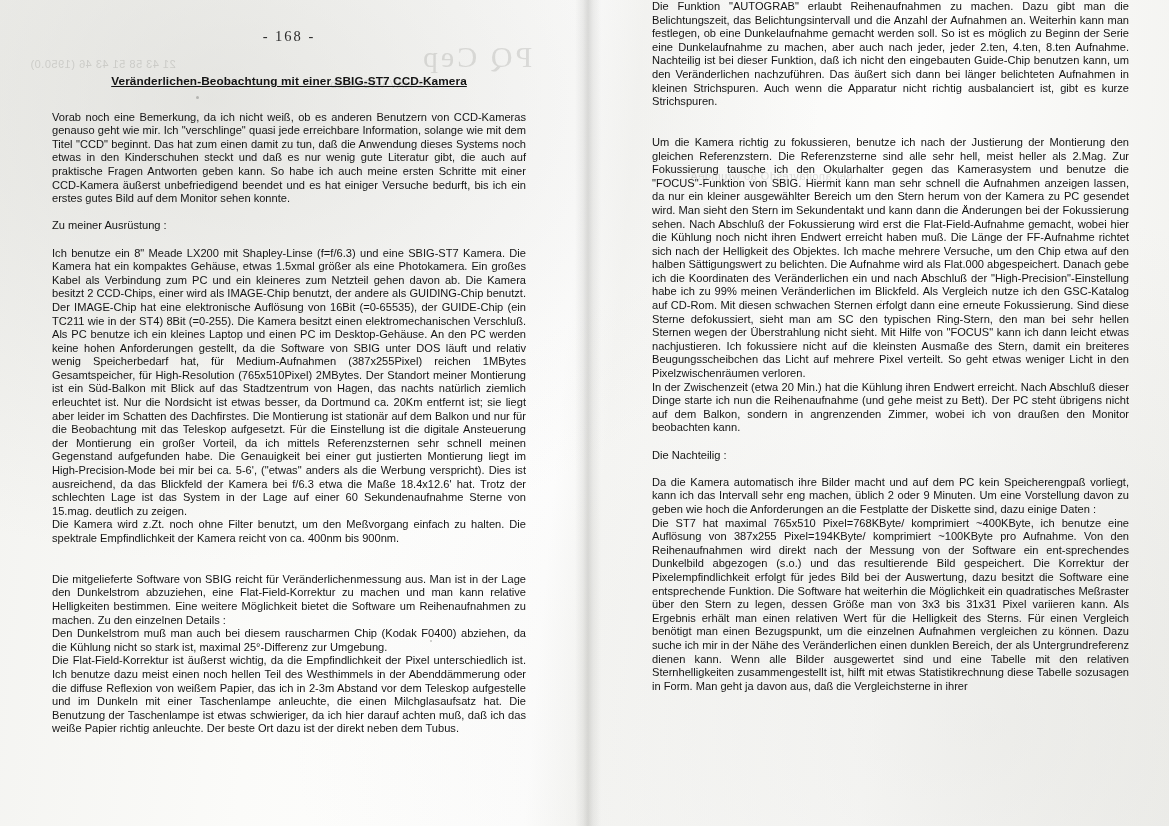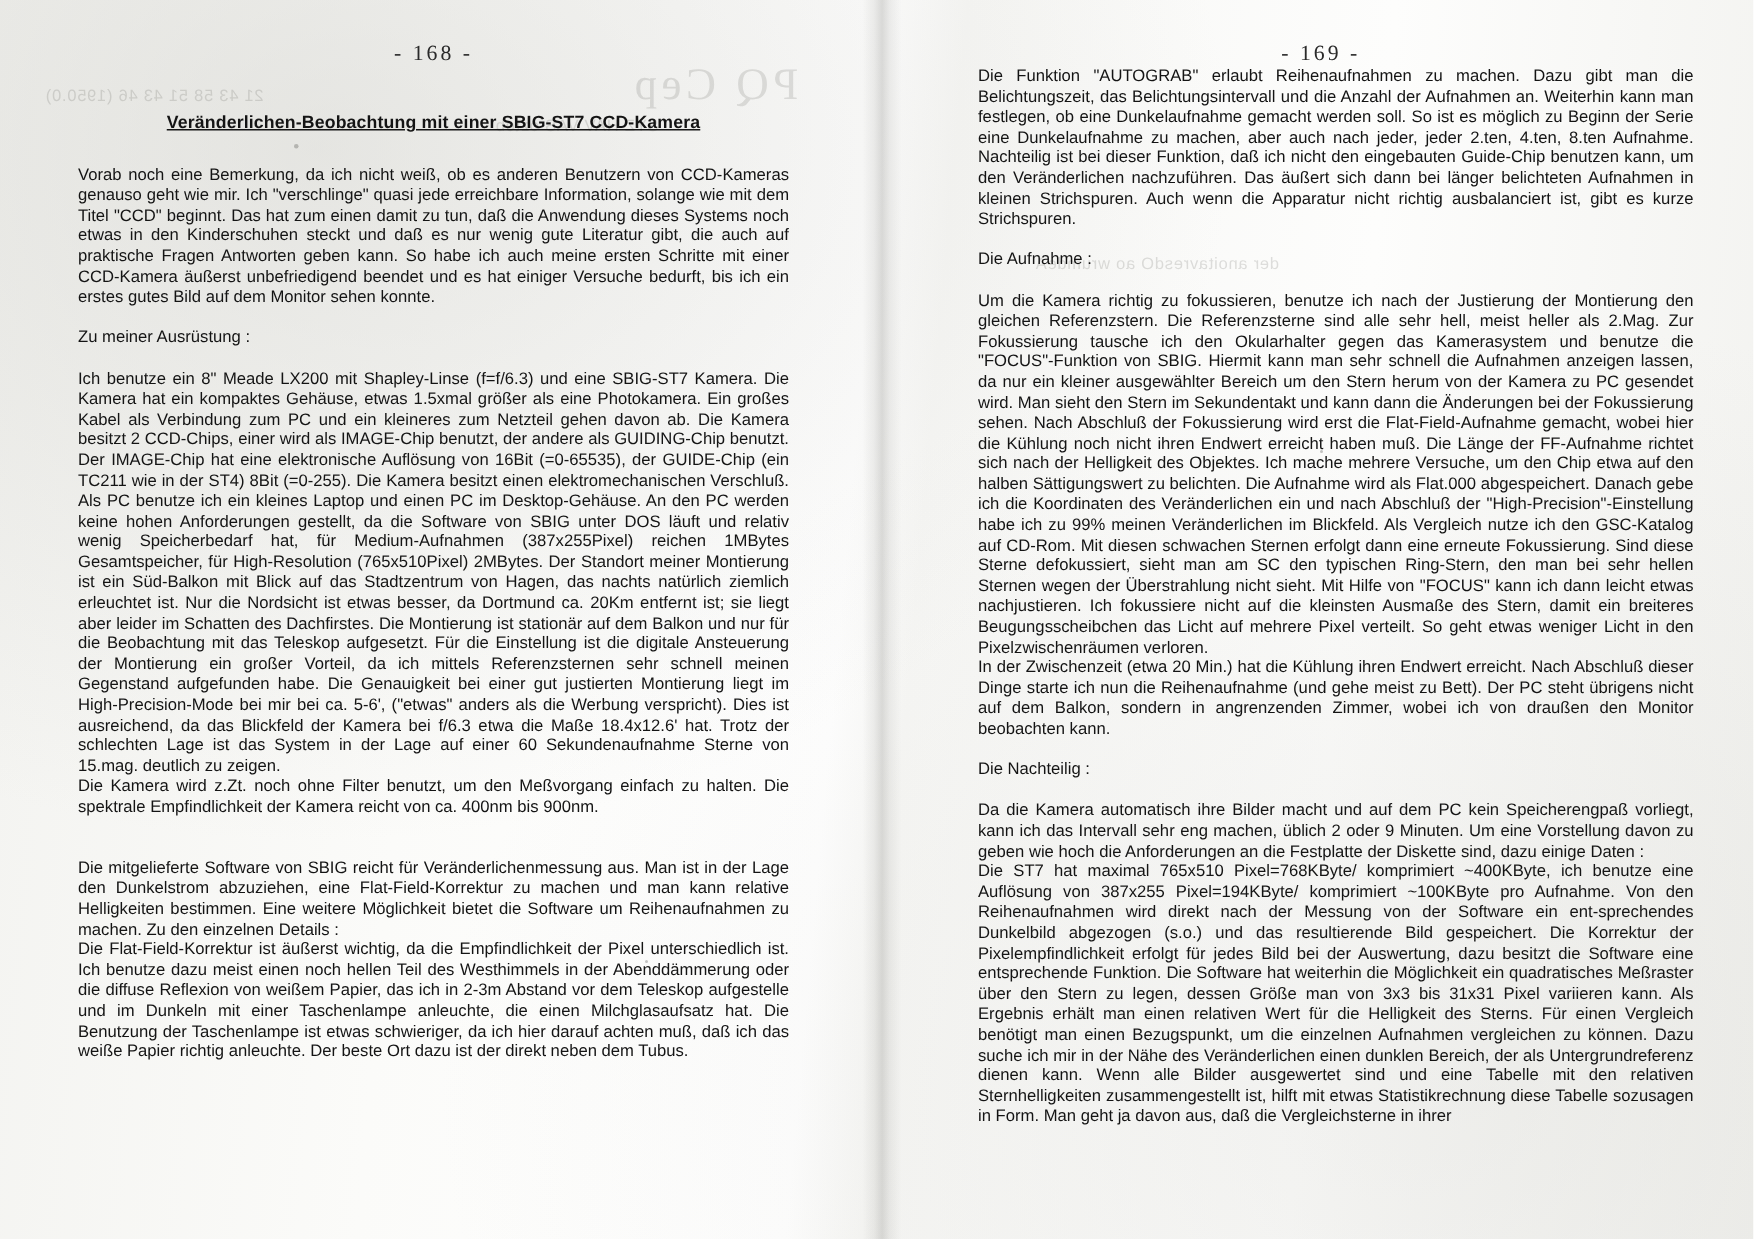--- a/index.html
+++ b/index.html
@@ -133,32 +133,31 @@
 
       <p class="para">Vorab noch eine Bemerkung, da ich nicht weiß, ob es anderen Benutzern von CCD-Kameras genauso geht wie mir. Ich "verschlinge" quasi jede erreichbare Information, solange wie mit dem Titel "CCD" beginnt. Das hat zum einen damit zu tun, daß die Anwendung dieses Systems noch etwas in den Kinderschuhen steckt und daß es nur wenig gute Literatur gibt, die auch auf praktische Fragen Antworten geben kann. So habe ich auch meine ersten Schritte mit einer CCD-Kamera äußerst unbefriedigend beendet und es hat einiger Versuche bedurft, bis ich ein erstes gutes Bild auf dem Monitor sehen konnte.</p>
       <div class="gap"></div>
       <p class="para section-head">Zu meiner Ausrüstung :</p>
       <div class="gap"></div>
       <p class="para">Ich benutze ein 8" Meade LX200 mit Shapley-Linse (f=f/6.3) und eine SBIG-ST7 Kamera. Die Kamera hat ein kompaktes Gehäuse, etwas 1.5xmal größer als eine Photokamera. Ein großes Kabel als Verbindung zum PC und ein kleineres zum Netzteil gehen davon ab. Die Kamera besitzt 2 CCD-Chips, einer wird als IMAGE-Chip benutzt, der andere als GUIDING-Chip benutzt. Der IMAGE-Chip hat eine elektronische Auflösung von 16Bit (=0-65535), der GUIDE-Chip (ein TC211 wie in der ST4) 8Bit (=0-255). Die Kamera besitzt einen elektromechanischen Verschluß. Als PC benutze ich ein kleines Laptop und einen PC im Desktop-Gehäuse. An den PC werden keine hohen Anforderungen gestellt, da die Software von SBIG unter DOS läuft und relativ wenig Speicherbedarf hat, für Medium-Aufnahmen (387x255Pixel) reichen 1MBytes Gesamtspeicher, für High-Resolution (765x510Pixel) 2MBytes. Der Standort meiner Montierung ist ein Süd-Balkon mit Blick auf das Stadtzentrum von Hagen, das nachts natürlich ziemlich erleuchtet ist. Nur die Nordsicht ist etwas besser, da Dortmund ca. 20Km entfernt ist; sie liegt aber leider im Schatten des Dachfirstes. Die Montierung ist stationär auf dem Balkon und nur für die Beobachtung mit das Teleskop aufgesetzt. Für die Einstellung ist die digitale Ansteuerung der Montierung ein großer Vorteil, da ich mittels Referenzsternen sehr schnell meinen Gegenstand aufgefunden habe. Die Genauigkeit bei einer gut justierten Montierung liegt im High-Precision-Mode bei mir bei ca. 5-6', ("etwas" anders als die Werbung verspricht). Dies ist ausreichend, da das Blickfeld der Kamera bei f/6.3 etwa die Maße 18.4x12.6' hat. Trotz der schlechten Lage ist das System in der Lage auf einer 60 Sekundenaufnahme Sterne von 15.mag. deutlich zu zeigen.</p>
       <p class="para">Die Kamera wird z.Zt. noch ohne Filter benutzt, um den Meßvorgang einfach zu halten. Die spektrale Empfindlichkeit der Kamera reicht von ca. 400nm bis 900nm.</p>
       <div class="gap"></div>
       <div class="gap"></div>
       <p class="para">Die mitgelieferte Software von SBIG reicht für Veränderlichenmessung aus. Man ist in der Lage den Dunkelstrom abzuziehen, eine Flat-Field-Korrektur zu machen und man kann relative Helligkeiten bestimmen. Eine weitere Möglichkeit bietet die Software um Reihenaufnahmen zu machen. Zu den einzelnen Details :</p>
+      <p class="para">Den Dunkelstrom muß man auch bei diesem rauscharmen Chip (Kodak F0400) abziehen, da die Kühlung nicht so stark ist, maximal 25°-Differenz zur Umgebung.</p>
       <p class="para">Die Flat-Field-Korrektur ist äußerst wichtig, da die Empfindlichkeit der Pixel unterschiedlich ist. Ich benutze dazu meist einen noch hellen Teil des Westhimmels in der Abenddämmerung oder die diffuse Reflexion von weißem Papier, das ich in 2-3m Abstand vor dem Teleskop aufgestelle und im Dunkeln mit einer Taschenlampe anleuchte, die einen Milchglasaufsatz hat. Die Benutzung der Taschenlampe ist etwas schwieriger, da ich hier darauf achten muß, daß ich das weiße Papier richtig anleuchte. Der beste Ort dazu ist der direkt neben dem Tubus.</p>
     </div>
   </div>
 
   <div class="gutter"></div>
 
   <div class="page page-right">
-    <div class="folio">-  169  -</div>
     <div class="col">
       <p class="para">Die Funktion "AUTOGRAB" erlaubt Reihenaufnahmen zu machen. Dazu gibt man die Belichtungszeit, das Belichtungsintervall und die Anzahl der Aufnahmen an. Weiterhin kann man festlegen, ob eine Dunkelaufnahme gemacht werden soll. So ist es möglich zu Beginn der Serie eine Dunkelaufnahme zu machen, aber auch nach jeder, jeder 2.ten, 4.ten, 8.ten Aufnahme. Nachteilig ist bei dieser Funktion, daß ich nicht den eingebauten Guide-Chip benutzen kann, um den Veränderlichen nachzuführen. Das äußert sich dann bei länger belichteten Aufnahmen in kleinen Strichspuren. Auch wenn die Apparatur nicht richtig ausbalanciert ist, gibt es kurze Strichspuren.</p>
       <div class="gap"></div>
-      <p class="para section-head">Die Aufnahme :</p>
       <div class="gap"></div>
       <p class="para">Um die Kamera richtig zu fokussieren, benutze ich nach der Justierung der Montierung den gleichen Referenzstern. Die Referenzsterne sind alle sehr hell, meist heller als 2.Mag. Zur Fokussierung tausche ich den Okularhalter gegen das Kamerasystem und benutze die "FOCUS"-Funktion von SBIG. Hiermit kann man sehr schnell die Aufnahmen anzeigen lassen, da nur ein kleiner ausgewählter Bereich um den Stern herum von der Kamera zu PC gesendet wird. Man sieht den Stern im Sekundentakt und kann dann die Änderungen bei der Fokussierung sehen. Nach Abschluß der Fokussierung wird erst die Flat-Field-Aufnahme gemacht, wobei hier die Kühlung noch nicht ihren Endwert erreicht haben muß. Die Länge der FF-Aufnahme richtet sich nach der Helligkeit des Objektes. Ich mache mehrere Versuche, um den Chip etwa auf den halben Sättigungswert zu belichten. Die Aufnahme wird als Flat.000 abgespeichert. Danach gebe ich die Koordinaten des Veränderlichen ein und nach Abschluß der "High-Precision"-Einstellung habe ich zu 99% meinen Veränderlichen im Blickfeld. Als Vergleich nutze ich den GSC-Katalog auf CD-Rom. Mit diesen schwachen Sternen erfolgt dann eine erneute Fokussierung. Sind diese Sterne defokussiert, sieht man am SC den typischen Ring-Stern, den man bei sehr hellen Sternen wegen der Überstrahlung nicht sieht. Mit Hilfe von "FOCUS" kann ich dann leicht etwas nachjustieren. Ich fokussiere nicht auf die kleinsten Ausmaße des Stern, damit ein breiteres Beugungsscheibchen das Licht auf mehrere Pixel verteilt. So geht etwas weniger Licht in den Pixelzwischenräumen verloren.</p>
       <p class="para">In der Zwischenzeit (etwa 20 Min.) hat die Kühlung ihren Endwert erreicht. Nach Abschluß dieser Dinge starte ich nun die Reihenaufnahme (und gehe meist zu Bett). Der PC steht übrigens nicht auf dem Balkon, sondern in angrenzenden Zimmer, wobei ich von draußen den Monitor beobachten kann.</p>
       <div class="gap"></div>
       <p class="para section-head">Die Nachteilig :</p>
       <div class="gap"></div>
       <p class="para">Da die Kamera automatisch ihre Bilder macht und auf dem PC kein Speicherengpaß vorliegt, kann ich das Intervall sehr eng machen, üblich 2 oder 9 Minuten. Um eine Vorstellung davon zu geben wie hoch die Anforderungen an die Festplatte der Diskette sind, dazu einige Daten :</p>
       <p class="para">Die ST7 hat maximal 765x510 Pixel=768KByte/ komprimiert ~400KByte, ich benutze eine Auflösung von 387x255 Pixel=194KByte/ komprimiert ~100KByte pro Aufnahme. Von den Reihenaufnahmen wird direkt nach der Messung von der Software ein ent-sprechendes Dunkelbild abgezogen (s.o.) und das resultierende Bild gespeichert. Die Korrektur der Pixelempfindlichkeit erfolgt für jedes Bild bei der Auswertung, dazu besitzt die Software eine entsprechende Funktion. Die Software hat weiterhin die Möglichkeit ein quadratisches Meßraster über den Stern zu legen, dessen Größe man von 3x3 bis 31x31 Pixel variieren kann. Als Ergebnis erhält man einen relativen Wert für die Helligkeit des Sterns. Für einen Vergleich benötigt man einen Bezugspunkt, um die einzelnen Aufnahmen vergleichen zu können. Dazu suche ich mir in der Nähe des Veränderlichen einen dunklen Bereich, der als Untergrundreferenz dienen kann. Wenn alle Bilder ausgewertet sind und eine Tabelle mit den relativen Sternhelligkeiten zusammengestellt ist, hilft mit etwas Statistikrechnung diese Tabelle sozusagen in Form. Man geht ja davon aus, daß die Vergleichsterne in ihrer</p>
     </div>
   </div>

